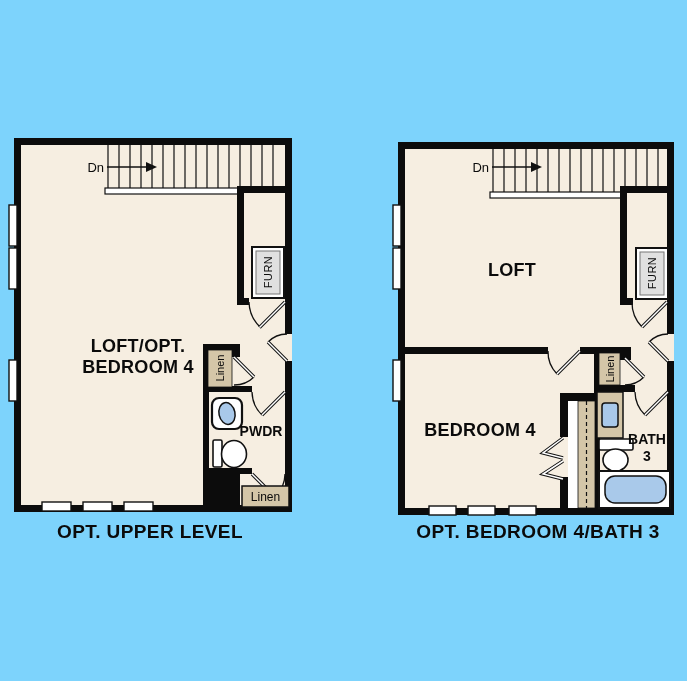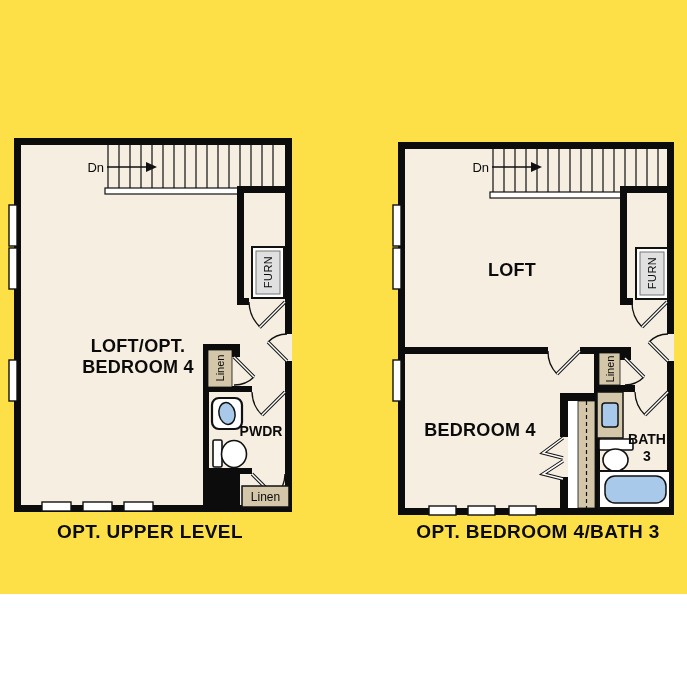--- a/index.html
+++ b/index.html
@@ -1,16 +1,16 @@
 <!DOCTYPE html>
 <html style="--floor: #f6eee1; --wall: #0c0c0c; --line: #111111; --tan: #d4c6a8; --blue: #a9c9ea; --gray: #e0e0e0; --white: #ffffff;"><head>
 <meta charset="utf-8">
 <style>
   html,body{margin:0;padding:0;background:#ffffff;}
-  .stage{width:687px;height:594px;position:relative;background:#fde047;overflow:hidden;}
+  .stage{width:687px;height:681px;position:relative;background:#7dd3fc;overflow:hidden;}
   svg{display:block;}
   text{font-family:"Liberation Sans", sans-serif; fill:#0b0b0b;}
   .t-title{font-size:19px;font-weight:700;text-anchor:middle;letter-spacing:.4px;}
   .t-room{font-size:18px;font-weight:700;text-anchor:middle;letter-spacing:.3px;}
   .t-sub{font-size:14px;font-weight:700;text-anchor:middle;}
   .t-dn{font-size:13px;text-anchor:end;}
   .t-fix{font-size:11px;text-anchor:middle;letter-spacing:.5px;}
   .t-linen{font-size:11px;text-anchor:middle;}
   .t-linen-h{font-size:12px;text-anchor:middle;}
   .floor{fill:var(--floor);}

